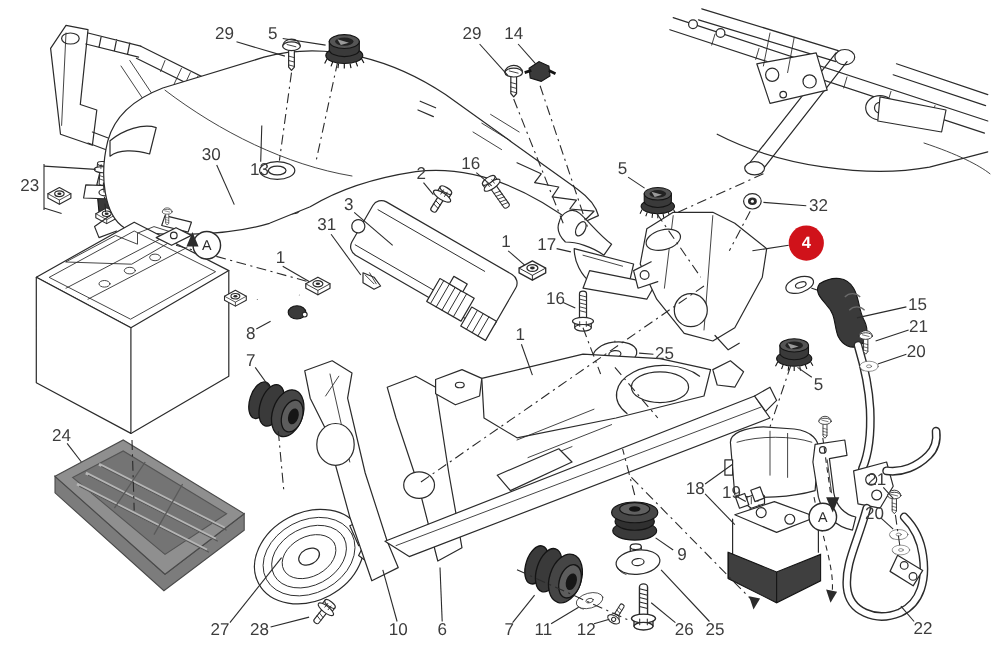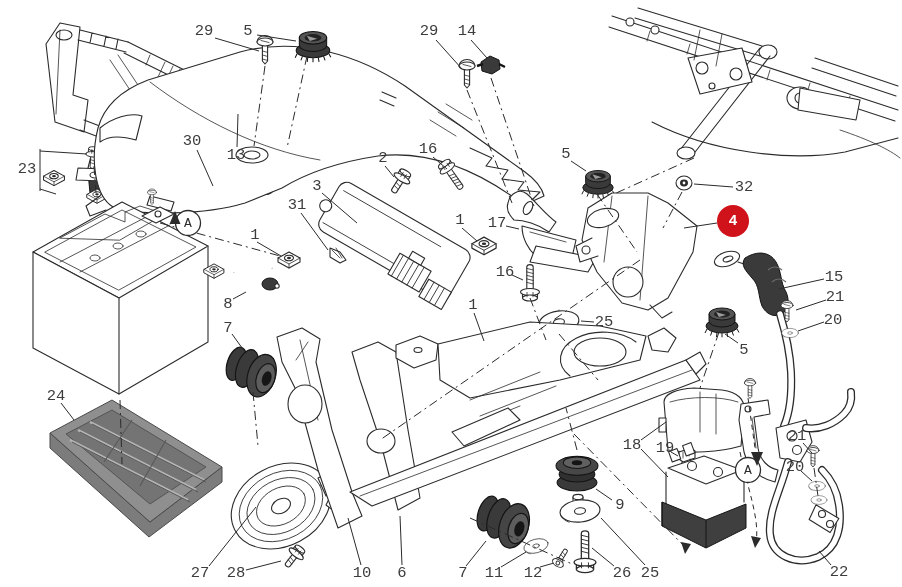--- a/index.html
+++ b/index.html
@@ -1,21 +1,21 @@
 <!DOCTYPE html>
 <html style="--background: #ffffff; --line: #2b2b2b; --label: #3c3c3c; --rubber: #3a3a3a; --tray: #8f8f8f; --highlight: #d0121a; --highlight_text: #ffffff;"><head>
 <meta charset="utf-8">
 <style>
   :root{
     --background:#ffffff; --line:#2b2b2b; --label:#3c3c3c; --rubber:#3a3a3a;
     --tray:#8f8f8f; --highlight:#d0121a; --highlight_text:#ffffff;
   }
   html,body{margin:0;padding:0;background:var(--background);}
   .stage{position:relative;width:902px;height:587px;background:var(--background);
-         font-family:Liberation Mono, monospace;overflow:hidden;}
+         font-family:Liberation Sans, sans-serif;overflow:hidden;}
   svg{display:block;}
   .art{stroke:var(--line);stroke-width:1.1;fill:none;stroke-linejoin:round;stroke-linecap:round;}
   .fw{fill:#ffffff;}
   .rub{fill:var(--rubber);stroke:#141414;}
   .thin{stroke-width:0.8;}
   .dash{stroke:var(--line);stroke-width:1;fill:none;stroke-dasharray:9 4 2 4;}
   .dsh2{stroke:var(--line);stroke-width:1;fill:none;stroke-dasharray:5 4;}
   .leader{stroke:var(--line);stroke-width:1;fill:none;}
   .callout{font-size:15.5px;fill:var(--label);text-anchor:middle;dominant-baseline:central;}
   .marker-circle{fill:#ffffff;stroke:var(--line);stroke-width:1.3;}

